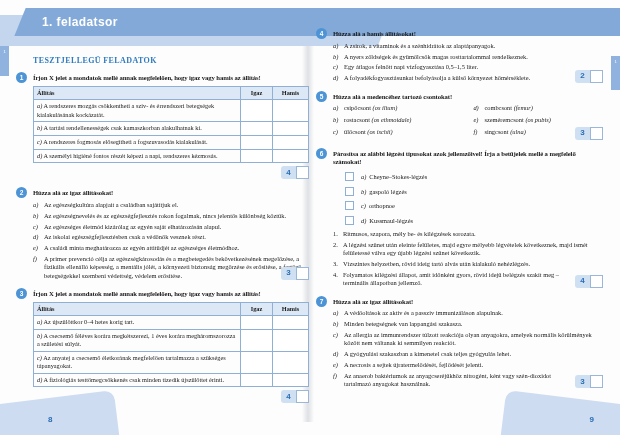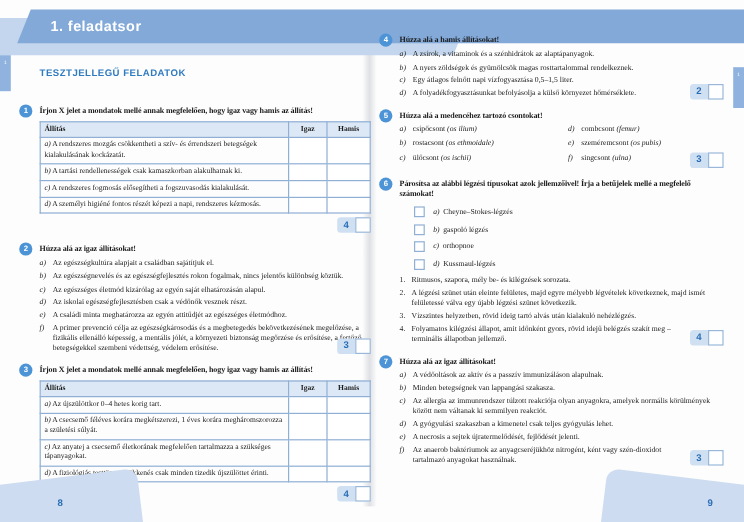--- a/index.html
+++ b/index.html
@@ -32,22 +32,22 @@
     position: absolute; width: 9px; background: #8fb3de; color: #ffffff;
     font-family: "Liberation Sans", sans-serif; font-size: 4px; text-align: center;
     line-height: 6px; padding-top: 3px;
   }
   .tab.left  { left: 0;  top: 46px; height: 30px; }
   .tab.right { right: 0; top: 56px; height: 34px; }
   
   .page-left  { position: absolute; left: 33px;  top: 56px; width: 276px; }
   .page-right { position: absolute; left: 333px; top: 30px; width: 270px; }
   .section-heading {
-    font-family: Liberation Sans, sans-serif; font-weight: bold; color: #2f7bc0;
-    font-size: 8px; letter-spacing: 0.4px; margin-bottom: 24px;
+    font-family: Liberation Serif, serif; font-weight: bold; color: #2f7bc0;
+    font-size: 8px; letter-spacing: 0.4px; margin-bottom: 9px;
   }
   .exercise { position: relative; margin-bottom: 10px; }
   .exnum {
     position: absolute; left: -17px; top: -2px; width: 11px; height: 11px;
     border-radius: 50%; background: #4d94d6; color: #fff;
     font-family: "Liberation Sans", sans-serif; font-weight: bold; font-size: 6.5px;
     display: flex; align-items: center; justify-content: center;
   }
   .extitle { font-weight: bold; font-size: 6.7px; line-height: 1.3; margin-bottom: 3px; letter-spacing: -0.1px; }
   

